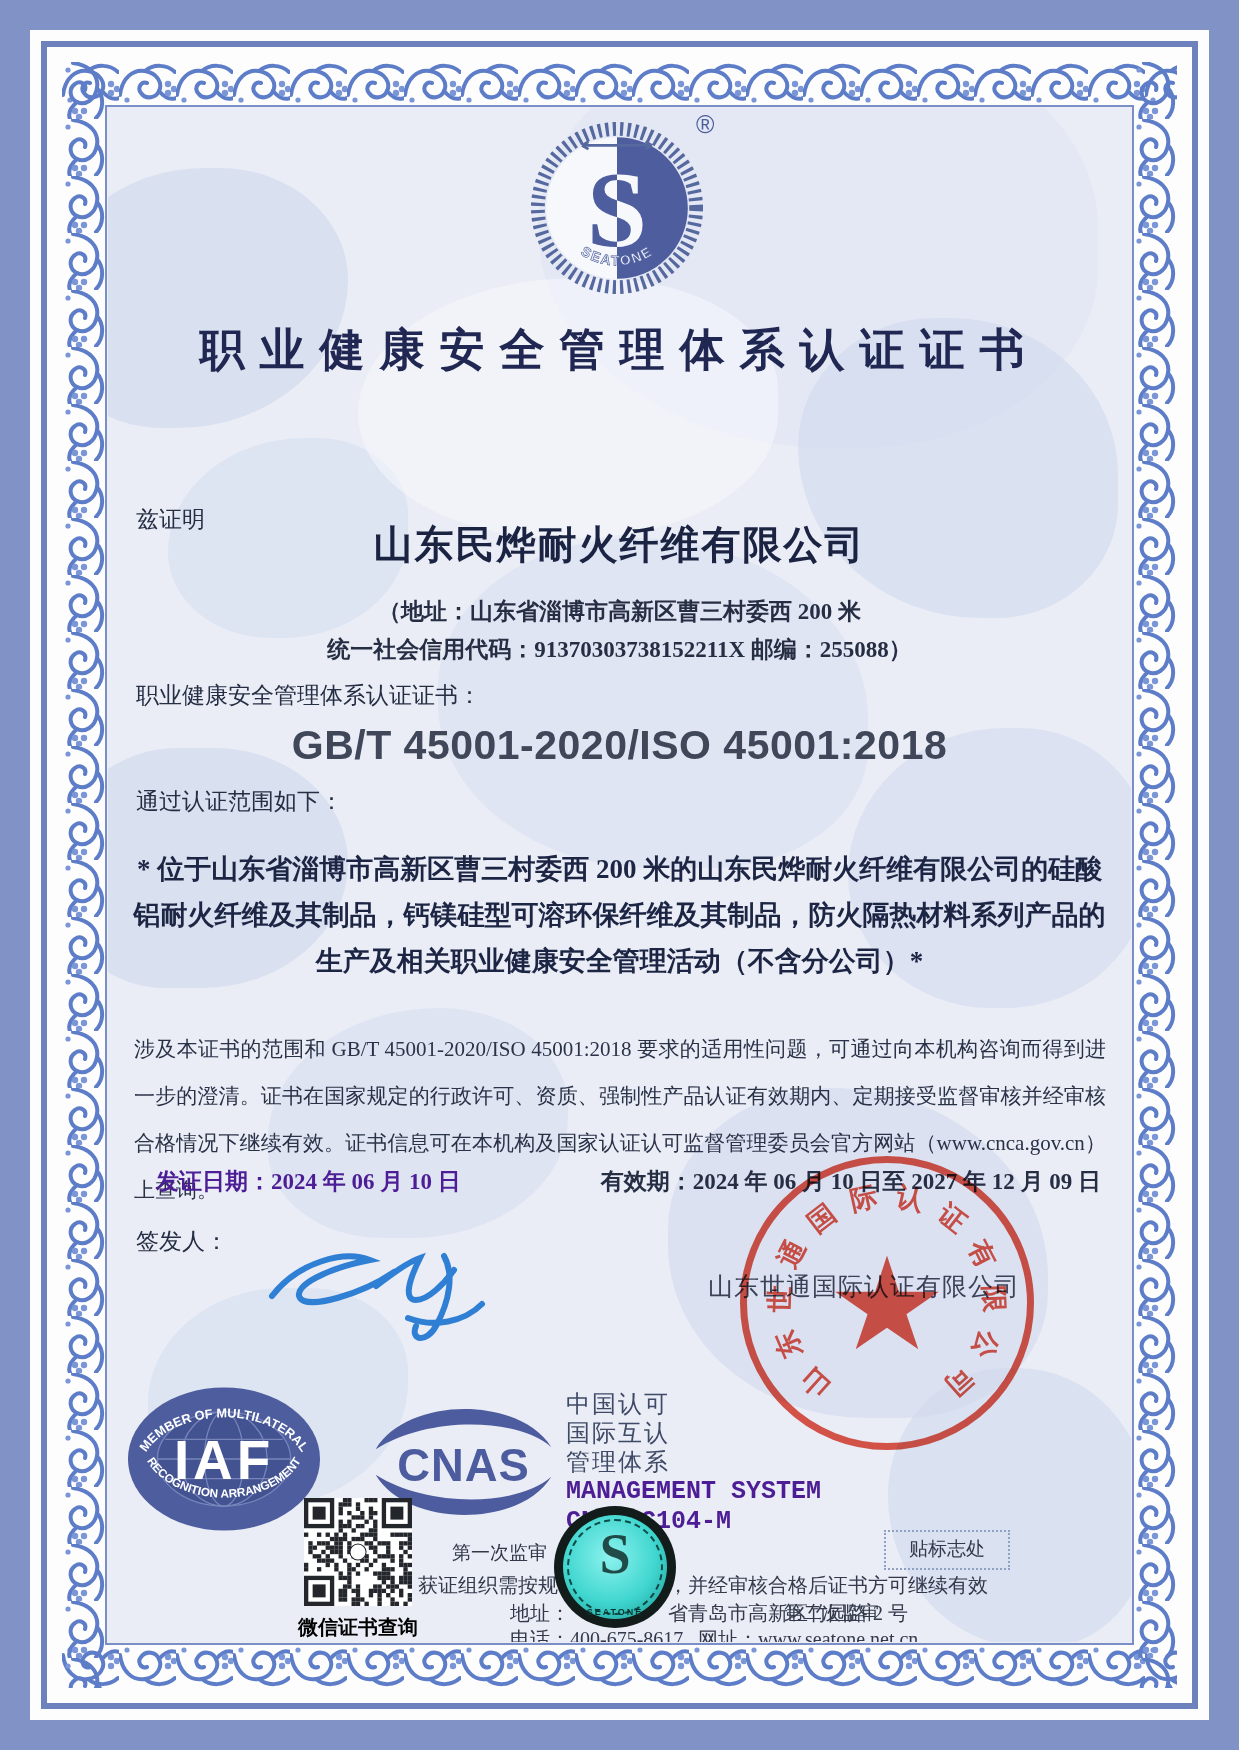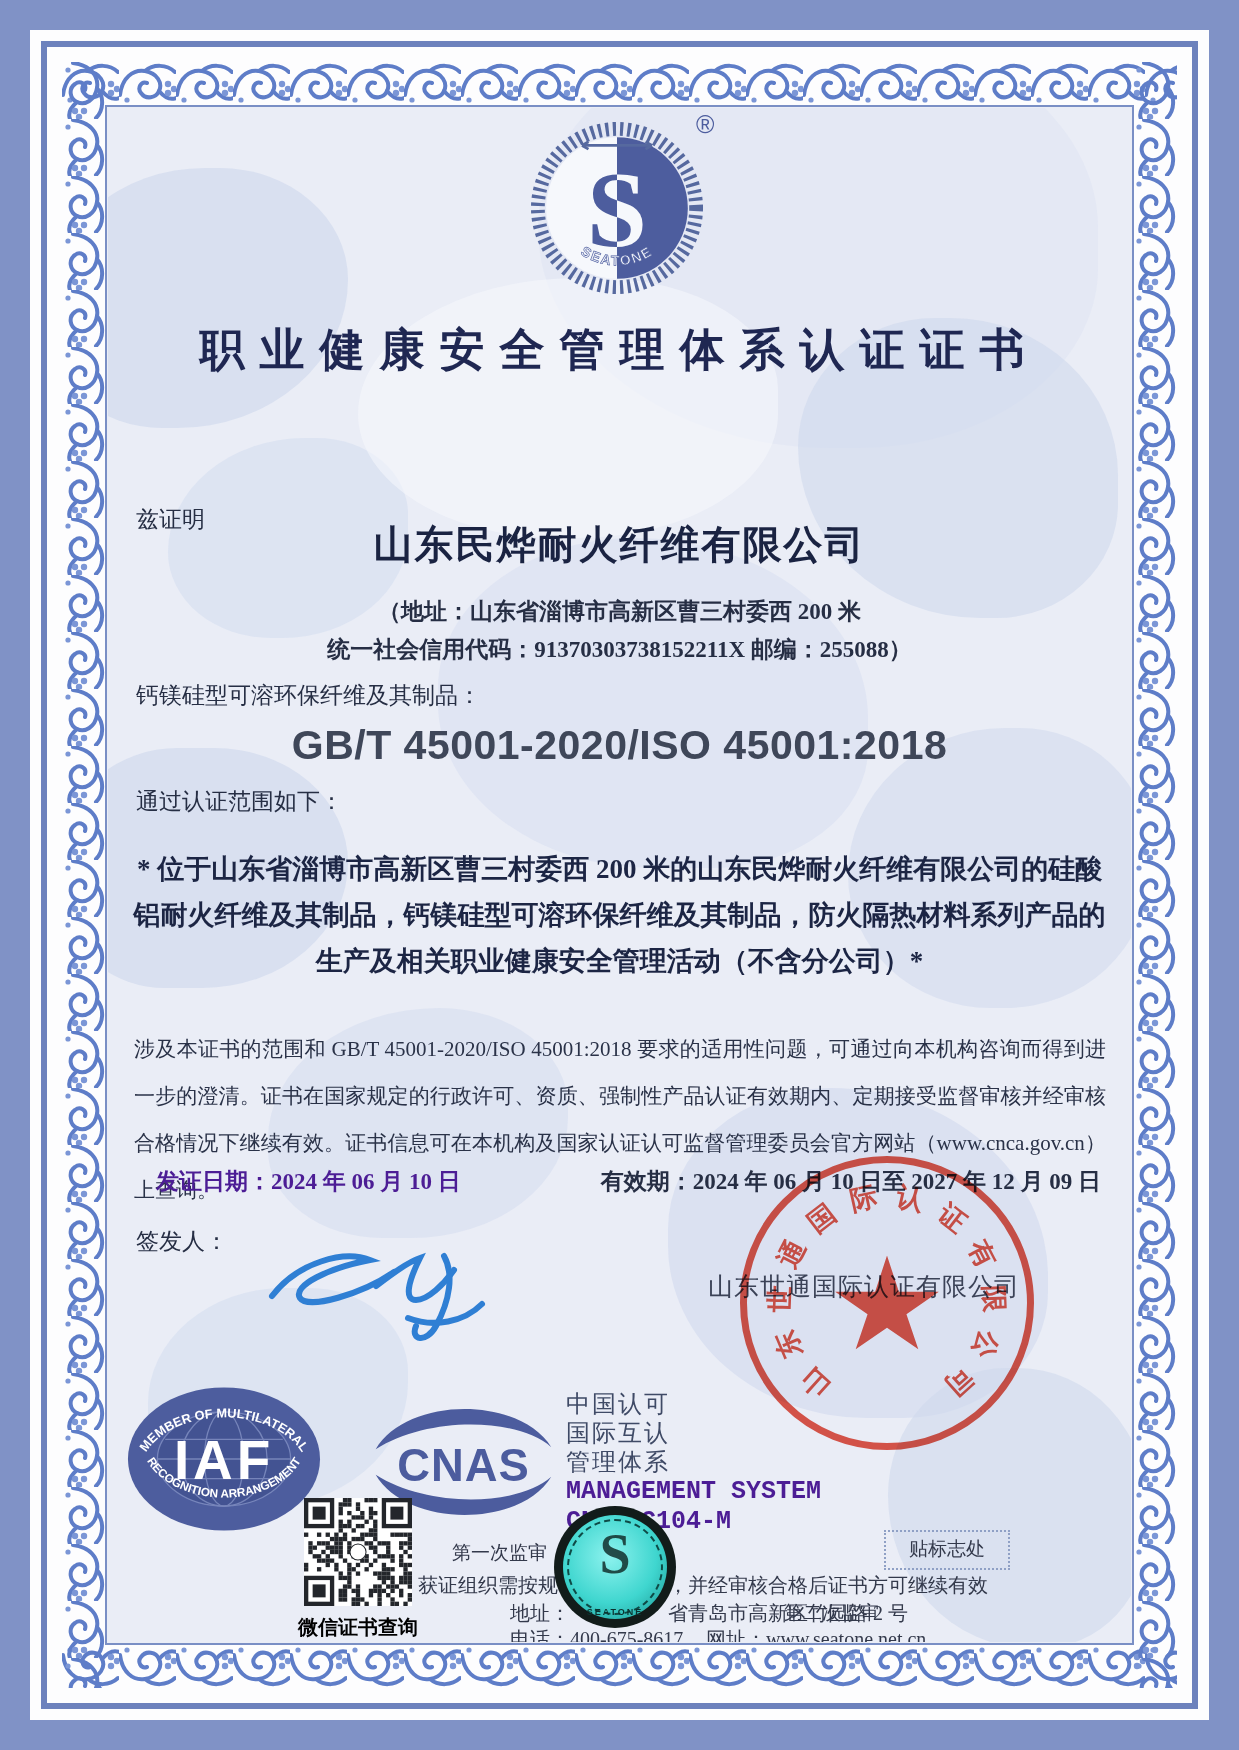--- a/index.html
+++ b/index.html
@@ -62,21 +62,21 @@
   .f-row{font-size:19px;color:#33394b;white-space:nowrap;}
   .audit1{left:344px;top:1432px;}
   .audit2{left:676px;top:1492px;}
   .mark-box{left:776px;top:1422px;width:122px;height:36px;border:2px dotted #8fa0c5;
             text-align:center;line-height:34px;font-size:19px;color:#33394b;}
   .note-l{left:310px;top:1464px;font-size:20px;}
   .note-r{left:560px;top:1464px;font-size:20px;}
   .addr-l{left:402px;top:1492px;font-size:20px;}
   .addr-r{left:560px;top:1492px;font-size:20px;}
   .tel{left:402px;top:1518px;font-size:20px;}
-  .web{left:590px;top:1518px;font-size:20px;margin-left:8px;}
+  .web{left:590px;top:1518px;font-size:20px;}
 
   .sticker{left:446px;top:1398px;width:122px;height:122px;border-radius:50%;background:#121c1a;z-index:6;}
   .sticker .in{position:absolute;inset:9px;border-radius:50%;
                background:radial-gradient(circle at 45% 40%,#8df2ee 0%,#3fd6cf 55%,#17918c 100%);}
   .sticker .dash{position:absolute;inset:13px;border-radius:50%;border:2px dashed #0e4a46;}
   .sticker .s{position:absolute;left:0;right:0;top:16px;text-align:center;font-size:56px;font-weight:bold;
               color:#12302d;opacity:.85;font-family:"Liberation Serif",serif;}
   .sticker .b{position:absolute;left:0;right:0;bottom:11px;text-align:center;font-size:9px;letter-spacing:2px;
               color:#0a3330;font-family:"Liberation Sans",sans-serif;font-weight:bold;}
 </style>
@@ -1409,21 +1409,21 @@
         </text>
       </svg>
     </div>
     <div class="abs reg-mark">®</div>
 
     <div class="abs ctr cert-title">职业健康安全管理体系认证证书</div>
     <div class="abs certify">兹证明</div>
     <div class="abs ctr company">山东民烨耐火纤维有限公司</div>
     <div class="abs ctr addr-line">（地址：山东省淄博市高新区曹三村委西 200 米</div>
     <div class="abs ctr credit-line">统一社会信用代码：91370303738152211X 邮编：255088）</div>
-    <div class="abs std-label">钙镁硅型可溶环保纤维及其制品：</div>
+    <div class="abs std-label">职业健康安全管理体系认证证书：</div>
     <div class="abs ctr std-code">GB/T 45001-2020/ISO 45001:2018</div>
     <div class="abs scope-label">通过认证范围如下：</div>
     <div class="abs scope-text">* 位于山东省淄博市高新区曹三村委西 200 米的山东民烨耐火纤维有限公司的硅酸铝耐火纤维及其制品，钙镁硅型可溶环保纤维及其制品，防火隔热材料系列产品的生产及相关职业健康安全管理活动（不含分公司）*</div>
     <div class="abs disclaimer">涉及本证书的范围和 GB/T 45001-2020/ISO 45001:2018 要求的适用性问题，可通过向本机构咨询而得到进一步的澄清。证书在国家规定的行政许可、资质、强制性产品认证有效期内、定期接受监督审核并经审核合格情况下继续有效。证书信息可在本机构及国家认证认可监督管理委员会官方网站（www.cnca.gov.cn）上查询。</div>
     <div class="abs issue-date">发证日期：2024 年 06 月 10 日</div>
     <div class="abs valid-until">有效期：2024 年 06 月 10 日至 2027 年 12 月 09 日</div>
     <div class="abs signer">签发人：</div>
 
     <div class="abs sig-wrap">
       <svg width="250" height="115" viewBox="0 0 250 115" xmlns="http://www.w3.org/2000/svg">

